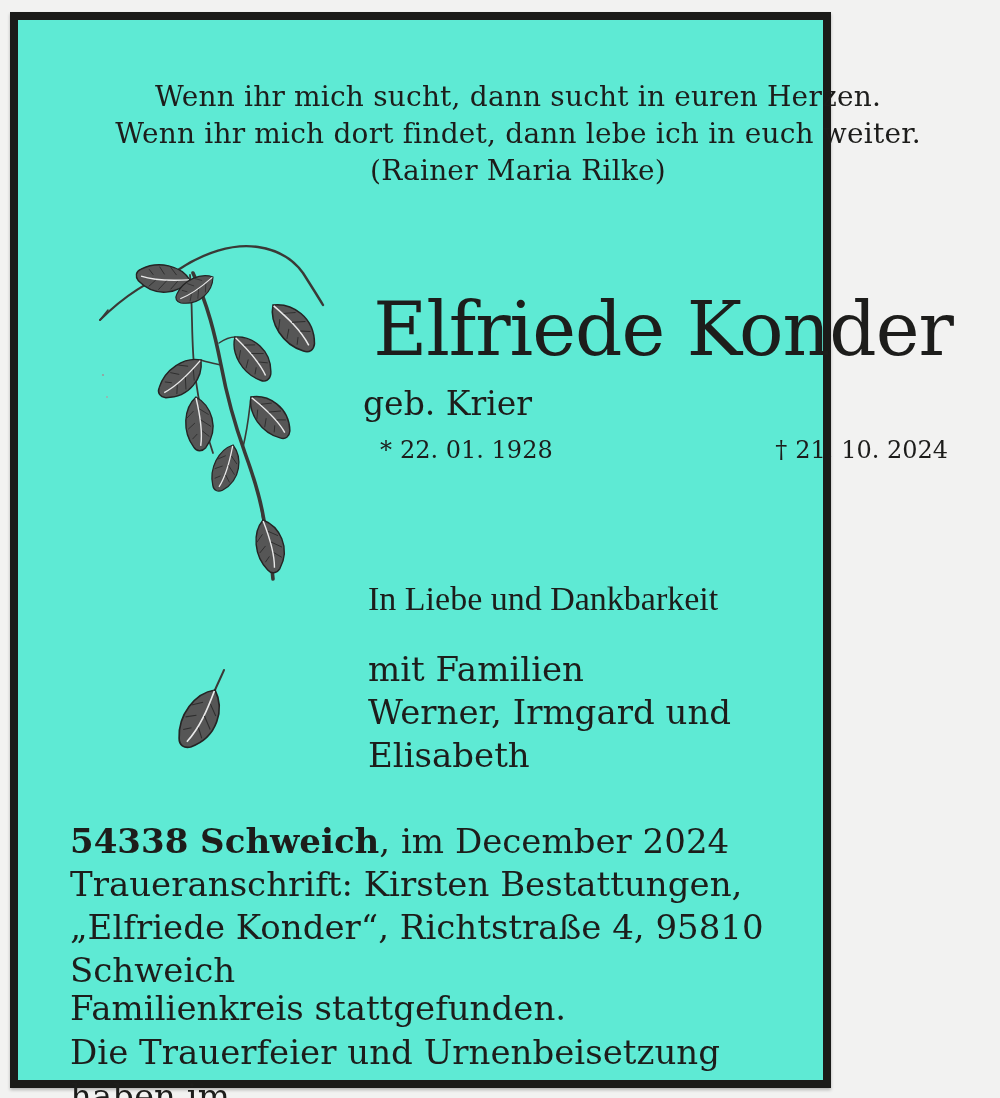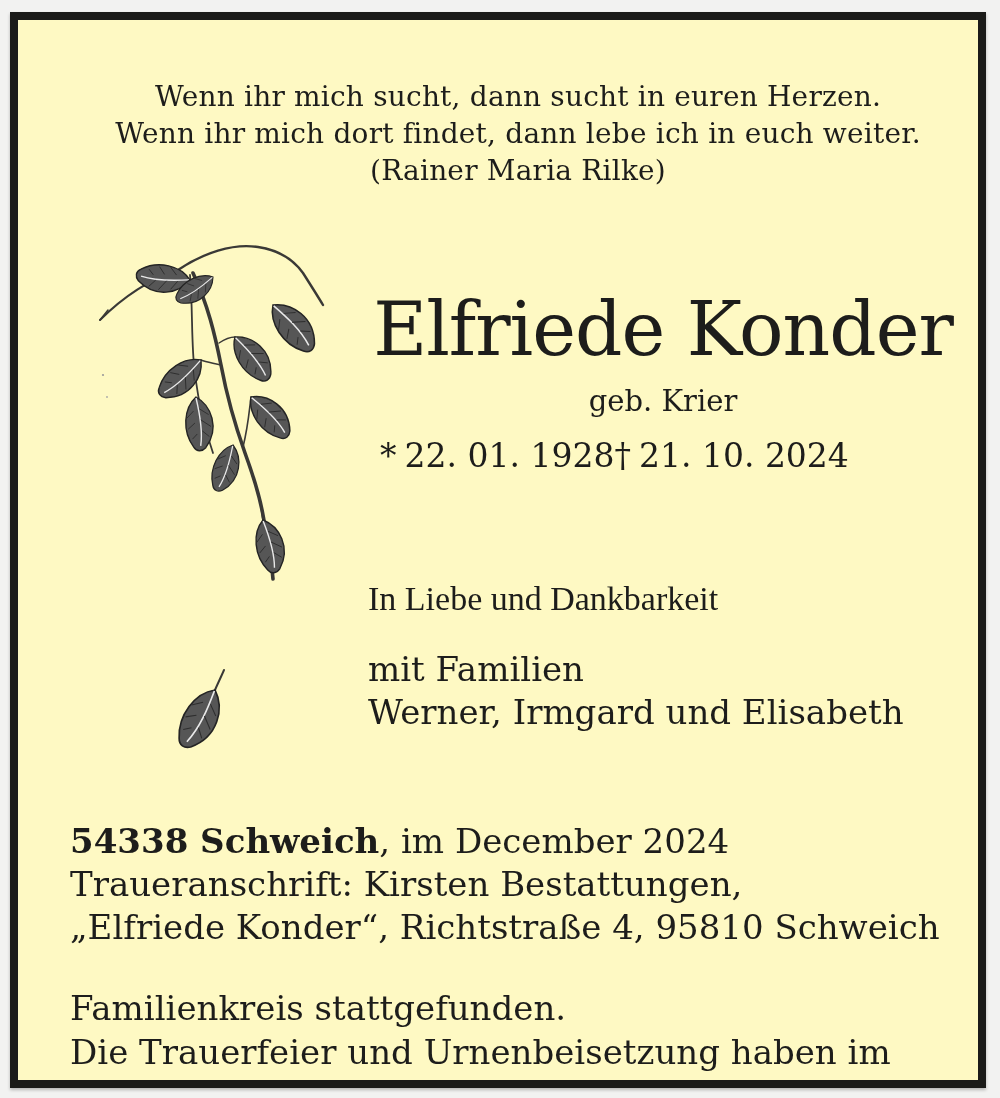--- a/index.html
+++ b/index.html
@@ -14,24 +14,24 @@
   }
   .stage {
     position: relative;
     width: 1000px;
     height: 1098px;
   }
   .card {
     position: absolute;
     left: 10px;
     top: 12px;
-    width: 976px;
+    width: 821px;
     height: 1076px;
     box-sizing: border-box;
-    background: #fef9c3;
+    background: #5eead4;
     border: 8px solid #1b1b19;
     box-shadow: 0 2px 3px rgba(0,0,0,0.25);
   }
   .abs { position: absolute; }
 
   .quote {
     left: 0;
     top: 58px;
     width: 1000px;
     text-align: center;
@@ -50,30 +50,29 @@
     font-size: 74px;
     line-height: 74px;
     font-weight: normal;
     letter-spacing: -1px;
     white-space: nowrap;
   }
   .maiden {
     left: 345px;
     top: 364px;
     width: 600px;
-    text-align: center;
-    font-size: 29px;
+    font-size: 33px;
   }
   .dates {
     left: 362px;
     top: 416px;
     width: 568px;
     display: flex;
-    justify-content: flex-start;
-    font-size: 33px;
+    justify-content: space-between;
+    font-size: 24px;
     white-space: nowrap;
   }
   .dates .sym { margin-right: 8px; }
 
   .tribute {
     left: 350px;
     top: 560px;
     font-size: 34px;
     font-family: Liberation Serif, serif;
   }

